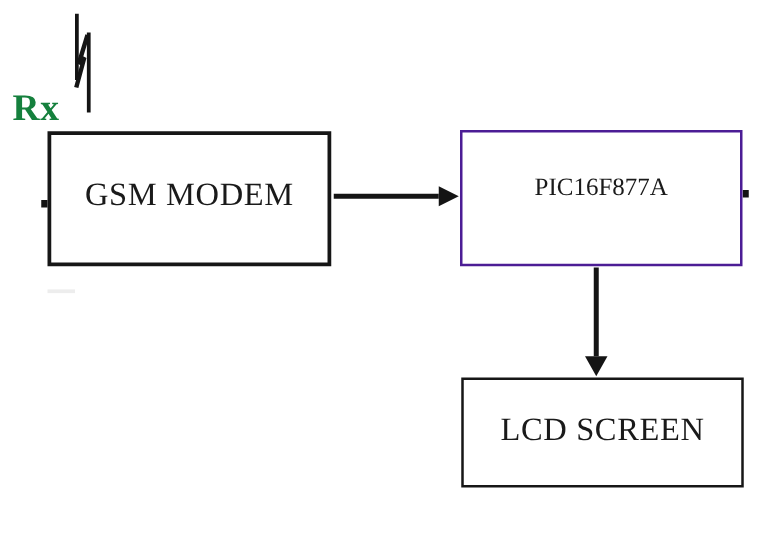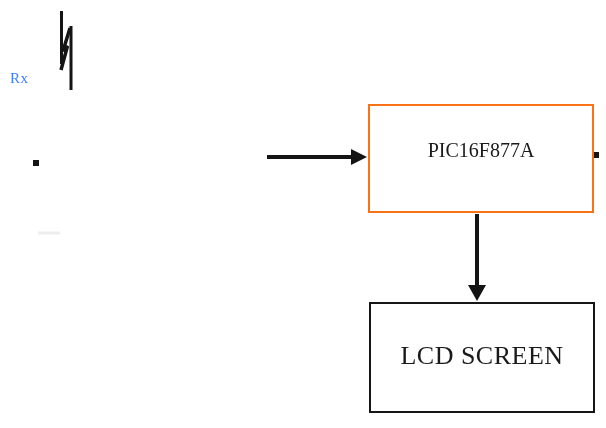--- a/index.html
+++ b/index.html
@@ -40,45 +40,45 @@
     border: 3px solid #161616;
     font-size: 26px;
     letter-spacing: 0.5px;
     padding-bottom: 6px;
   }
   .block-mcu {
     left: 368px;
     top: 104px;
     width: 226px;
     height: 109px;
-    border: 2px solid #f97316;
+    border: 2px solid #4c1d95;
     font-size: 20px;
     line-height: 25px;
     padding-bottom: 16px;
   }
   .block-lcd {
     left: 369px;
     top: 302px;
     width: 226px;
-    height: 111px;
+    height: 88px;
     border: 2px solid #161616;
     font-size: 26px;
     letter-spacing: 0.5px;
     padding-bottom: 4px;
   }
   .mcu-line {
     display: block;
   }
   .rx-label {
     position: absolute;
     left: 10px;
     top: 70px;
-    font-size: 15px;
-    font-weight: normal;
-    color: #3b82f6;
+    font-size: 30px;
+    font-weight: bold;
+    color: #15803d;
     letter-spacing: 0.5px;
   }
 </style>
 </head>
 <body>
 
 <div class="canvas">
 
   <svg class="overlay" viewBox="0 0 606 428">
 
@@ -99,20 +99,23 @@
     </g>
 
     <rect x="33" y="160" width="6" height="6" fill="#141414"></rect>
     <rect x="594" y="152" width="5" height="6" fill="#141414"></rect>
 
     <line x1="38" y1="233" x2="60" y2="233" stroke="#ededed" stroke-width="3"></line>
   </svg>
 
   <div class="rx-label">Rx</div>
 
+  <div class="block block-gsm">
+    <span>GSM MODEM</span>
+  </div>
 
   <div class="block block-mcu">
     <span>
       <span class="mcu-line">PIC16F877A</span>
     </span>
   </div>
 
   <div class="block block-lcd">
     <span>LCD SCREEN</span>
   </div>

